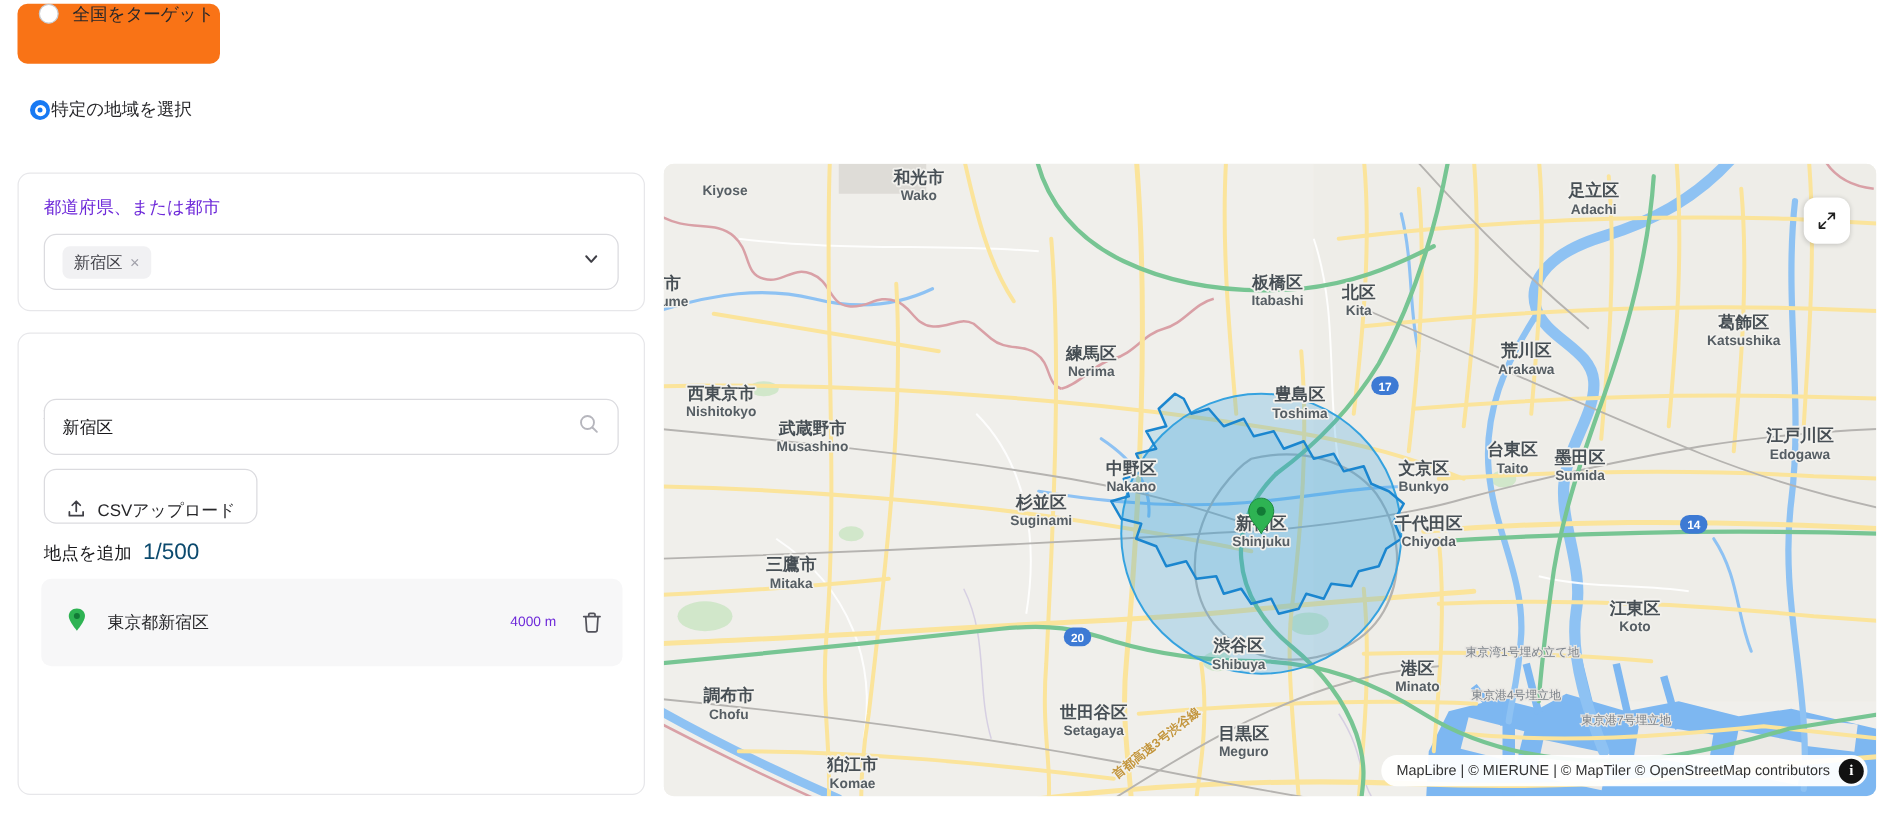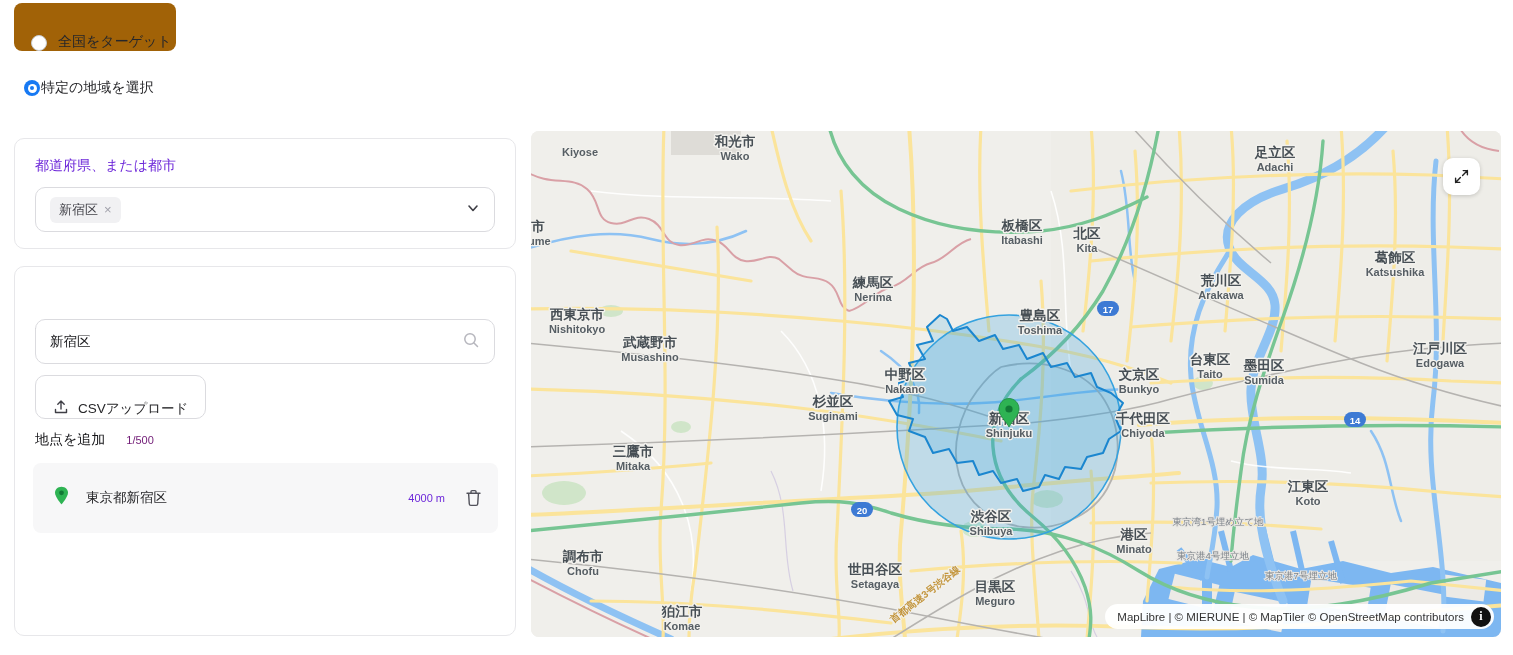--- a/index.html
+++ b/index.html
@@ -1,20 +1,20 @@
 <!DOCTYPE html>
 <html><head>
 <meta charset="utf-8">
 <style>
   * { margin:0; padding:0; box-sizing:border-box; }
   html,body { width:1513px; height:655px; background:#fff; font-family:"Liberation Sans",sans-serif; overflow:hidden; }
   .page { position:relative; width:1513px; height:655px; }
 
   
-  .opt-nationwide { position:absolute; left:14px; top:3px; width:162px; height:48px; background:#a16207; border-radius:8px; display:flex; align-items:flex-end; gap:11px; padding-left:17px; cursor:pointer; }
+  .opt-nationwide { position:absolute; left:14px; top:3px; width:162px; height:48px; background:#f97316; border-radius:8px; display:flex; align-items:flex-start; gap:11px; padding-left:17px; cursor:pointer; }
   .opt-specific   { position:absolute; left:24px; top:79px; display:flex; align-items:center; gap:1px; cursor:pointer; }
   .radio { width:16px; height:16px; border-radius:50%; background:#fff; border:1px solid #c8ccd2; flex:0 0 auto; }
   .radio.on { border:none; background:#1779f3; position:relative; }
   .radio.on::after  { content:""; position:absolute; inset:3.5px; background:#fff; border-radius:50%; }
   .radio.on::before { content:""; position:absolute; inset:6px; background:#1779f3; border-radius:50%; z-index:1; }
   .opt-label { font-size:14px; color:#27272a; }
 
   
   .card { position:absolute; left:14px; width:502px; background:#fff; border:1px solid #e7e7ea; border-radius:10px; }
   .card1 { top:138px; height:111px; }
@@ -26,23 +26,23 @@
   .chip { display:flex; align-items:center; gap:6px; background:#f1f1f3; border-radius:6px; padding:4px 9px; font-size:13px; color:#3f3f46; }
   .chip-x { color:#a1a1aa; font-size:13px; cursor:pointer; }
   .chevron { margin-left:auto; color:#3f3f46; }
 
   .searchbox { position:absolute; left:20px; right:20px; top:52px; height:45px; border:1px solid #dbdbdf; border-radius:10px; display:flex; align-items:center; padding:0 14px; background:#fff; }
   .searchbox input { border:none; outline:none; flex:1; font-size:13.5px; color:#18181b; font-family:"Liberation Sans",sans-serif; background:transparent; }
 
   .btn-row { position:absolute; left:20px; top:108px; display:flex; gap:10px; }
   .btn { height:44px; border:1px solid #dbdbdf; border-radius:10px; background:#fff; display:flex; align-items:flex-end; gap:9px; padding:0 17px; font-size:13.5px; color:#27272a; cursor:pointer; white-space:nowrap; }
 
-  .add-row { position:absolute; left:20px; top:164px; display:flex; align-items:baseline; gap:21px; }
+  .add-row { position:absolute; left:20px; top:164px; display:flex; align-items:baseline; gap:9px; }
   .add-label { font-size:14px; color:#18181b; }
-  .add-count { font-size:11px; color:#701a75;text-align:right; }
+  .add-count { font-size:18px; color:#0c4a6e;text-align:right; }
 
   .loc-item { position:absolute; left:18px; top:196px; width:465px; height:70px; background:#f7f7f8; border-radius:8px; display:flex; align-items:center; padding:0 16px 0 20px; }
   .loc-name { font-size:13.5px; color:#27272a; margin-left:16px; }
   .loc-radius { margin-left:auto; font-size:11px; color:#6d28d9; margin-right:20px; }
   .icon-btn { background:none; border:none; cursor:pointer; display:flex; align-items:center; }
 
   
   .map { position:absolute; left:531px; top:131px; width:970px; height:506px; border-radius:8px; overflow:hidden; background:#f0efeb; cursor:grab; }
   .map svg.base { position:absolute; left:0; top:0; }
   .expand-btn { position:absolute; right:21px; top:27px; width:37px; height:37px; background:#fff; border:none; border-radius:10px; box-shadow:0 1px 4px rgba(0,0,0,.18); cursor:pointer; display:flex; align-items:center; justify-content:center; }

